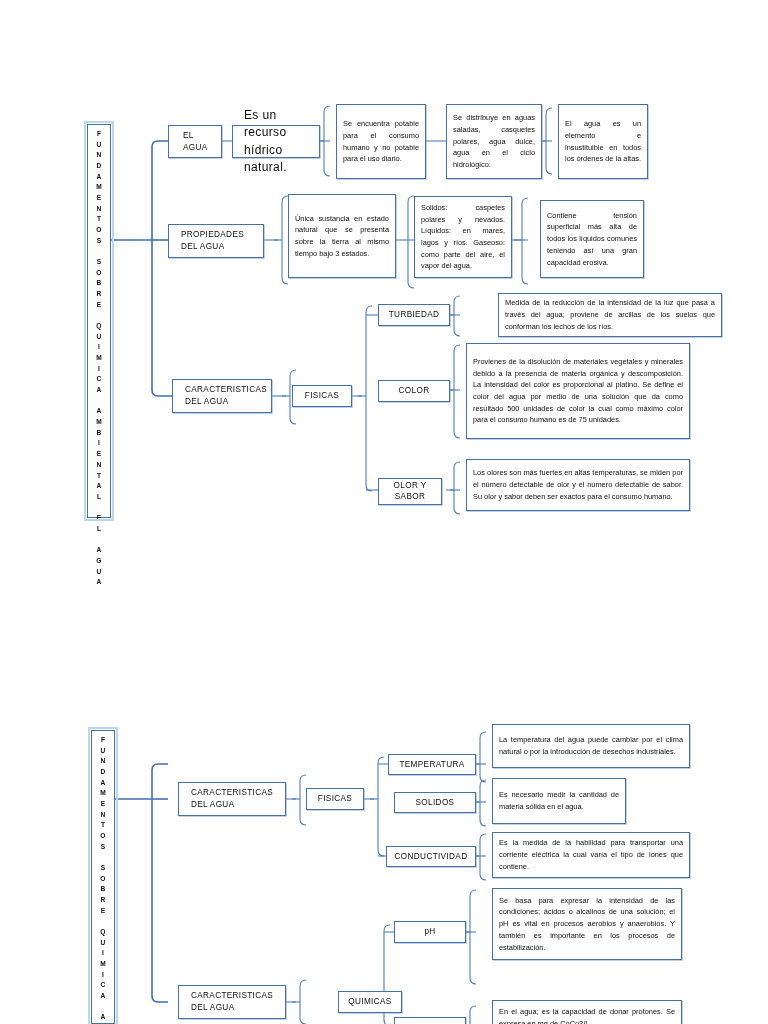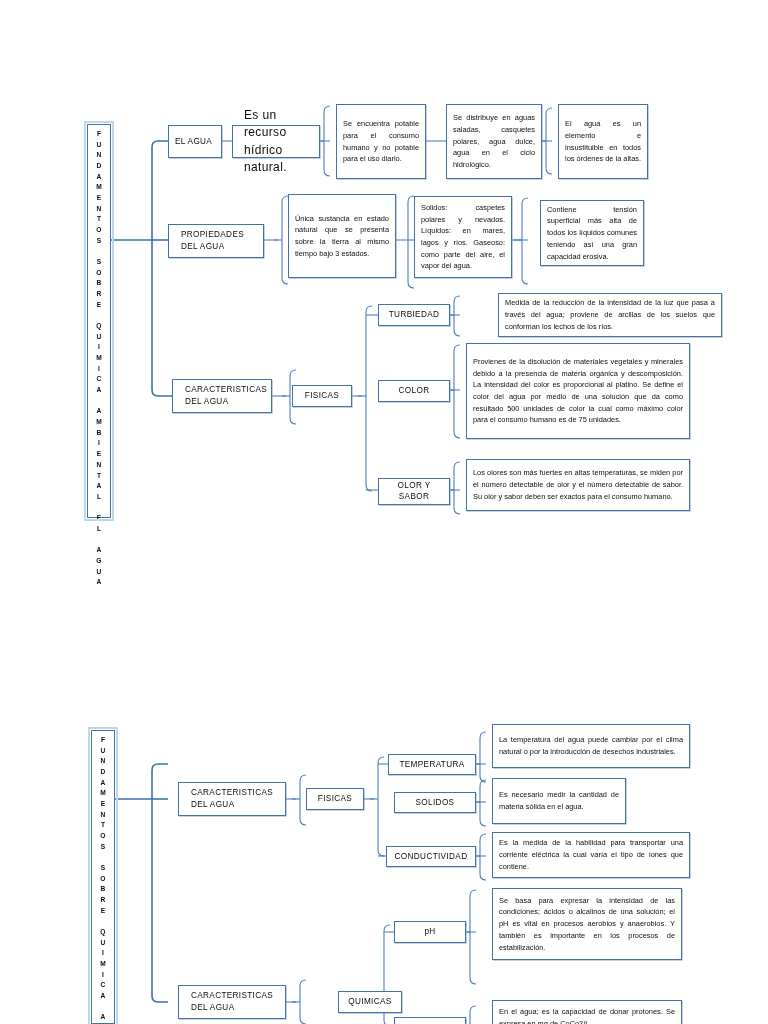--- a/index.html
+++ b/index.html
@@ -55,21 +55,21 @@
     align-items: center;
     justify-content: center;
     text-align: center;
     font-size: 8.2px;
     letter-spacing: 0.35px;
     line-height: 1.45;
   }
   .label-left {
     justify-content: flex-start;
     text-align: left;
-    padding-left: 1px;
+    padding-left: 9px;
   }
   
   .desc-node {
     font-size: 7.4px;
     line-height: 1.58;
     text-align: justify;
     padding: 4px 6px;
     display: flex;
     align-items: center;
   }
@@ -262,21 +262,21 @@
 
   <div class="node label-node label-left" style="left:168px; top:224px; width:96px; height:34px; padding-left:7px;">
     <span class="txt">PROPIEDADES DEL AGUA</span>
   </div>
   <div class="node desc-node" style="left:288px; top:194px; width:108px; height:84px;">
     <span class="txt">Única sustancia en estado natural que se presenta sobre la tierra al mismo tiempo bajo 3 estados.</span>
   </div>
   <div class="node desc-node" style="left:414px; top:196px; width:98px; height:82px;">
     <span class="txt">Solidos: caspetes polares y nevados. Líquidos: en mares, lagos y ríos. Gaseoso: como parte del aire, el vapor del agua.</span>
   </div>
-  <div class="node desc-node" style="left:540px; top:200px; width:104px; height:66px;">
+  <div class="node desc-node" style="left:540px; top:200px; width:104px; height:78px;">
     <span class="txt">Contiene tensión superficial más alta de todos los líquidos comunes teniendo así una gran capacidad erosiva.</span>
   </div>
 
   <div class="node label-node label-left" style="left:172px; top:379px; width:100px; height:34px; padding-left:7px;">
     <span class="txt">CARACTERISTICAS DEL AGUA</span>
   </div>
   <div class="node label-node" style="left:292px; top:385px; width:60px; height:22px;">
     <span class="txt">FISICAS</span>
   </div>
 
@@ -287,21 +287,21 @@
     <span class="txt">Medida de la reducción de la intensidad de la luz que pasa a través del agua; proviene de arcillas de los suelos que conforman los lechos de los ríos.</span>
   </div>
 
   <div class="node label-node" style="left:378px; top:380px; width:72px; height:22px;">
     <span class="txt">COLOR</span>
   </div>
   <div class="node desc-node" style="left:466px; top:343px; width:224px; height:96px;">
     <span class="txt">Provienes de la disolución de materiales vegetales y minerales debido a la presencia de materia orgánica y descomposición. La intensidad del color es proporcional al platino. Se define el color del agua por medio de una solución que da como resultado 500 unidades de color la cual como máximo color para el consumo humano es de 75 unidades.</span>
   </div>
 
-  <div class="node label-node" style="left:378px; top:478px; width:72px; height:27px; line-height:1.3;">
+  <div class="node label-node" style="left:378px; top:478px; width:64px; height:27px; line-height:1.3;">
     <span class="txt">OLOR Y SABOR</span>
   </div>
   <div class="node desc-node" style="left:466px; top:459px; width:224px; height:52px;">
     <span class="txt">Los olores son más fuertes en altas temperaturas, se miden por el número detectable de olor y el número detectable de sabor. Su olor y sabor deben ser exactos para el consumo humano.</span>
   </div>
 
   <div class="vbar" style="left:91px; top:730px; width:24px; height:294px;">
     <span class="vtext">F
 U
 N

